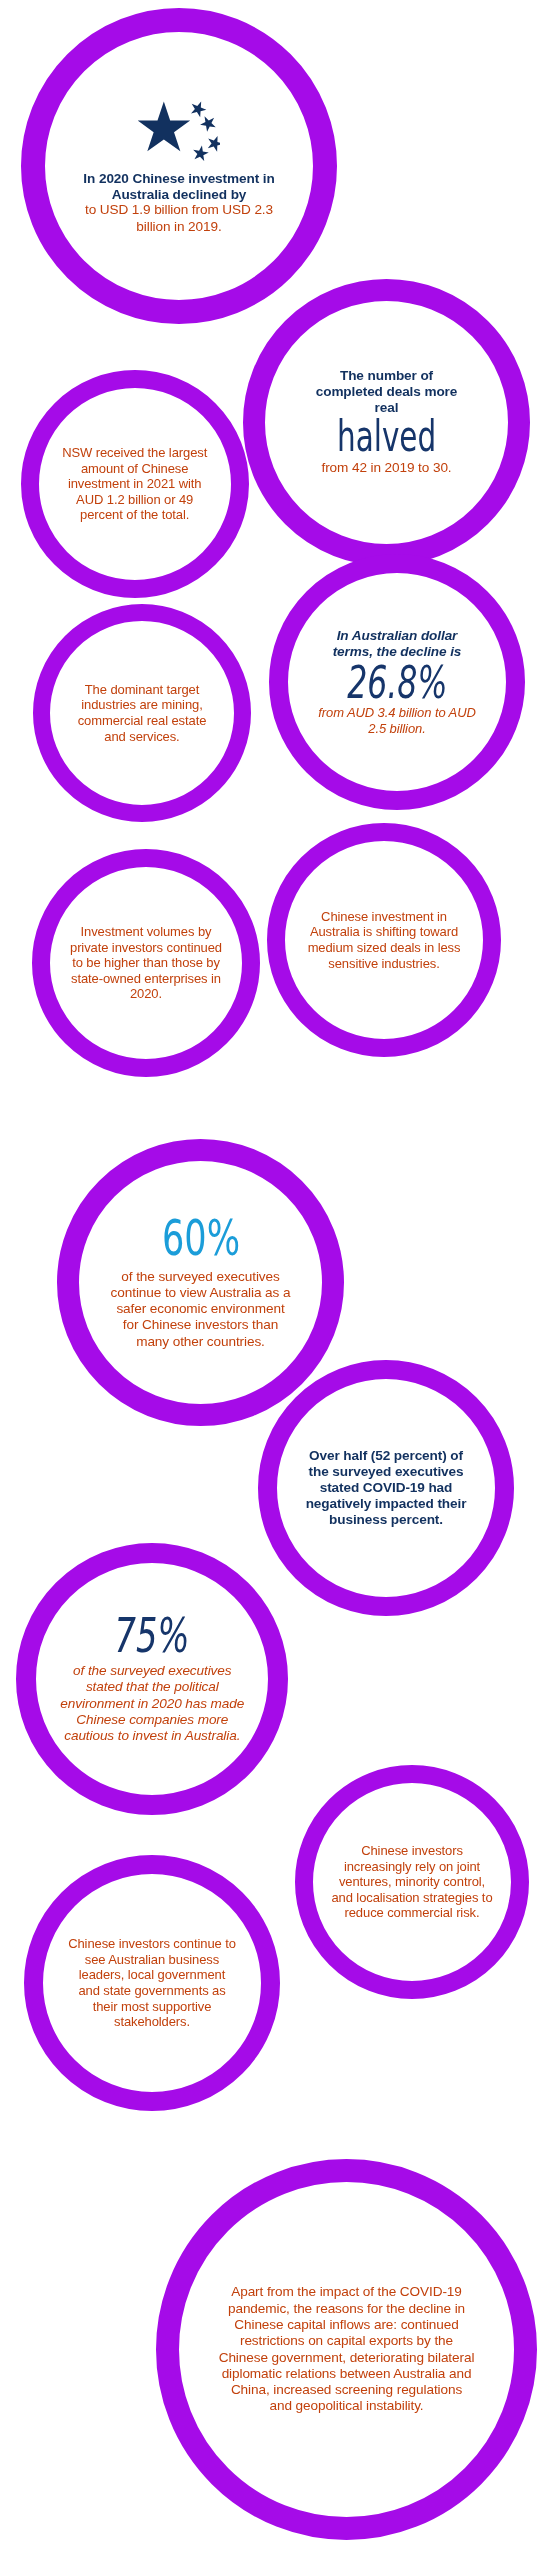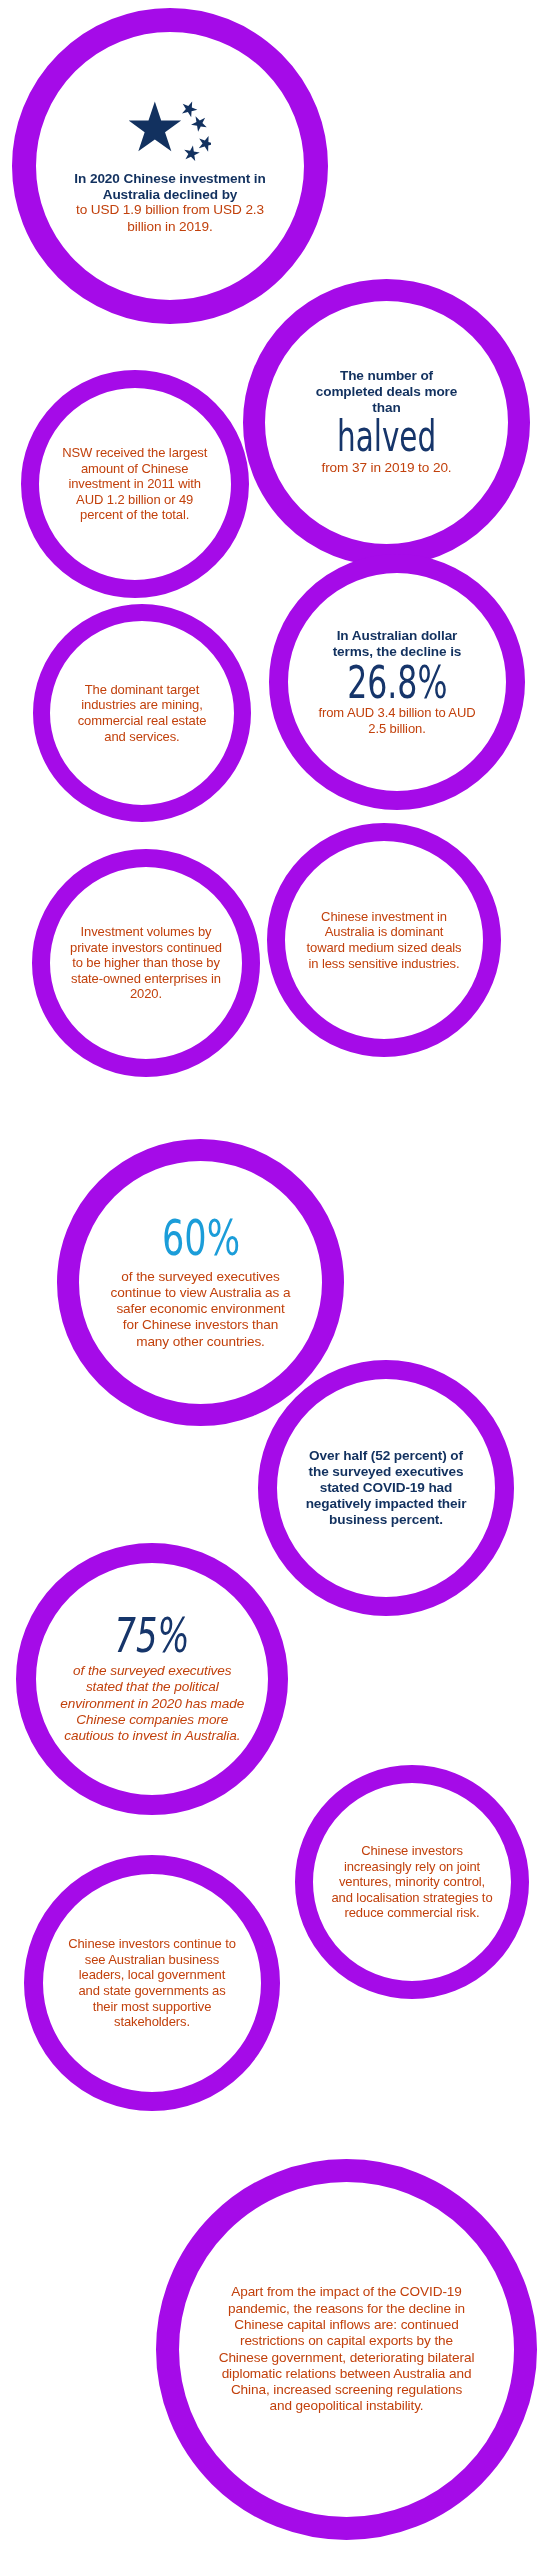--- a/index.html
+++ b/index.html
@@ -65,55 +65,55 @@
   .emph { font-weight: bold; }
 
   
   .flag-icon { display: block; margin: 0 auto; }
 </style>
 </head>
 <body>
 
 <div id="canvas">
 
-  <div class="bubble" style="left:12px; top:7.6px; width:316px; height:316px; border:24px solid #A50BE8;align-items:flex-end;">
+  <div class="bubble" style="left:21px; top:7.6px; width:316px; height:316px; border:24px solid #A50BE8;align-items:flex-end;">
     <div class="inner">
       <span class="flag-icon">
         <svg width="82" height="65" viewBox="0 0 150 120" aria-hidden="true">
           <g fill="#12315F">
             <polygon points="47,10 58.7,45.1 95.6,45.1 65.8,66.9 77.5,102 47,80.2 16.5,102 28.2,66.9 -1.6,45.1 35.3,45.1"></polygon>
             <polygon transform="translate(104,2) rotate(22) scale(0.30)" points="47,10 58.7,45.1 95.6,45.1 65.8,66.9 77.5,102 47,80.2 16.5,102 28.2,66.9 -1.6,45.1 35.3,45.1"></polygon>
             <polygon transform="translate(132,28) rotate(45) scale(0.30)" points="47,10 58.7,45.1 95.6,45.1 65.8,66.9 77.5,102 47,80.2 16.5,102 28.2,66.9 -1.6,45.1 35.3,45.1"></polygon>
             <polygon transform="translate(134,66) rotate(20) scale(0.30)" points="47,10 58.7,45.1 95.6,45.1 65.8,66.9 77.5,102 47,80.2 16.5,102 28.2,66.9 -1.6,45.1 35.3,45.1"></polygon>
             <polygon transform="translate(104,86) rotate(10) scale(0.30)" points="47,10 58.7,45.1 95.6,45.1 65.8,66.9 77.5,102 47,80.2 16.5,102 28.2,66.9 -1.6,45.1 35.3,45.1"></polygon>
           </g>
         </svg>
       </span>
       <div class="lead" style="font-size:13.6px; margin-top:7.6px; max-width:212px;">In 2020 Chinese investment in Australia declined by</div>
       <div class="body" style="font-size:13.6px; max-width:201px;">to USD 1.9 billion from USD 2.3 billion in 2019.</div>
     </div>
   </div>
 
   <div class="bubble" style="left:243px; top:279px; width:287px; height:287px; border:22px solid #A50BE8;">
     <div class="inner">
-      <div class="lead" style="font-size:13.6px; max-width:163px;">The number of completed deals more than</div>
+      <div class="lead" style="font-size:13.6px; max-width:163px;">The number of completed deals more real</div>
       <div class="stat-wrap">
         <div class="stat" style="font-size:42px; margin:2.2px 0 3.3px;">halved</div>
       </div>
-      <div class="body" style="font-size:13.6px; max-width:180px;">from 37 in 2019 to 20.</div>
+      <div class="body" style="font-size:13.6px; max-width:180px;">from 42 in 2019 to 30.</div>
     </div>
   </div>
 
   <div class="bubble" style="left:20.7px; top:370px; width:228px; height:228px; border:18.5px solid #A50BE8;">
     <div class="inner">
-      <div class="body" style="font-size:13px; max-width:158px;">NSW received the largest amount of Chinese investment in 2011 with AUD 1.2 billion or 49 percent of the total.</div>
+      <div class="body" style="font-size:13px; max-width:158px;">NSW received the largest amount of Chinese investment in 2021 with AUD 1.2 billion or 49 percent of the total.</div>
     </div>
   </div>
 
-  <div class="bubble" style="left:269px; top:554px; width:256px; height:256px; border:19.6px solid #A50BE8;">
+  <div class="bubble" style="left:269px; top:554px; width:256px; height:256px; border:19.6px solid #A50BE8;font-style:italic;">
     <div class="inner">
       <div class="lead" style="font-size:13.6px; max-width:141px;">In Australian dollar terms, the decline is</div>
       <div class="stat-wrap">
         <div class="stat" style="font-size:45px; margin:2.2px 0 2.2px;">26.8%</div>
       </div>
       <div class="body" style="font-size:13px; max-width:169px;">from AUD 3.4 billion to AUD 2.5 billion.</div>
     </div>
   </div>
 
   <div class="bubble" style="left:33px; top:604px; width:218px; height:218px; border:17.4px solid #A50BE8;">
@@ -123,21 +123,21 @@
   </div>
 
   <div class="bubble" style="left:32px; top:849px; width:228px; height:228px; border:18.5px solid #A50BE8;">
     <div class="inner">
       <div class="body" style="font-size:13px; max-width:155px;">Investment volumes by private investors continued to be higher than those by state-owned enterprises in 2020.</div>
     </div>
   </div>
 
   <div class="bubble" style="left:267px; top:823px; width:234px; height:234px; border:18.5px solid #A50BE8;">
     <div class="inner">
-      <div class="body" style="font-size:13px; max-width:158px;">Chinese investment in Australia is dominant toward medium sized deals in less sensitive industries.</div>
+      <div class="body" style="font-size:13px; max-width:158px;">Chinese investment in Australia is shifting toward medium sized deals in less sensitive industries.</div>
     </div>
   </div>
 
   <div class="bubble" style="left:57px; top:1139px; width:287px; height:287px; border:22px solid #A50BE8;">
     <div class="inner">
       <div class="stat-wrap">
         <div class="stat teal" style="font-size:50px; margin-bottom:7.6px;">60%</div>
       </div>
       <div class="body" style="font-size:13.6px; max-width:185px;">of the surveyed executives continue to view Australia as a safer economic environment for Chinese investors than many other countries.</div>
     </div>

